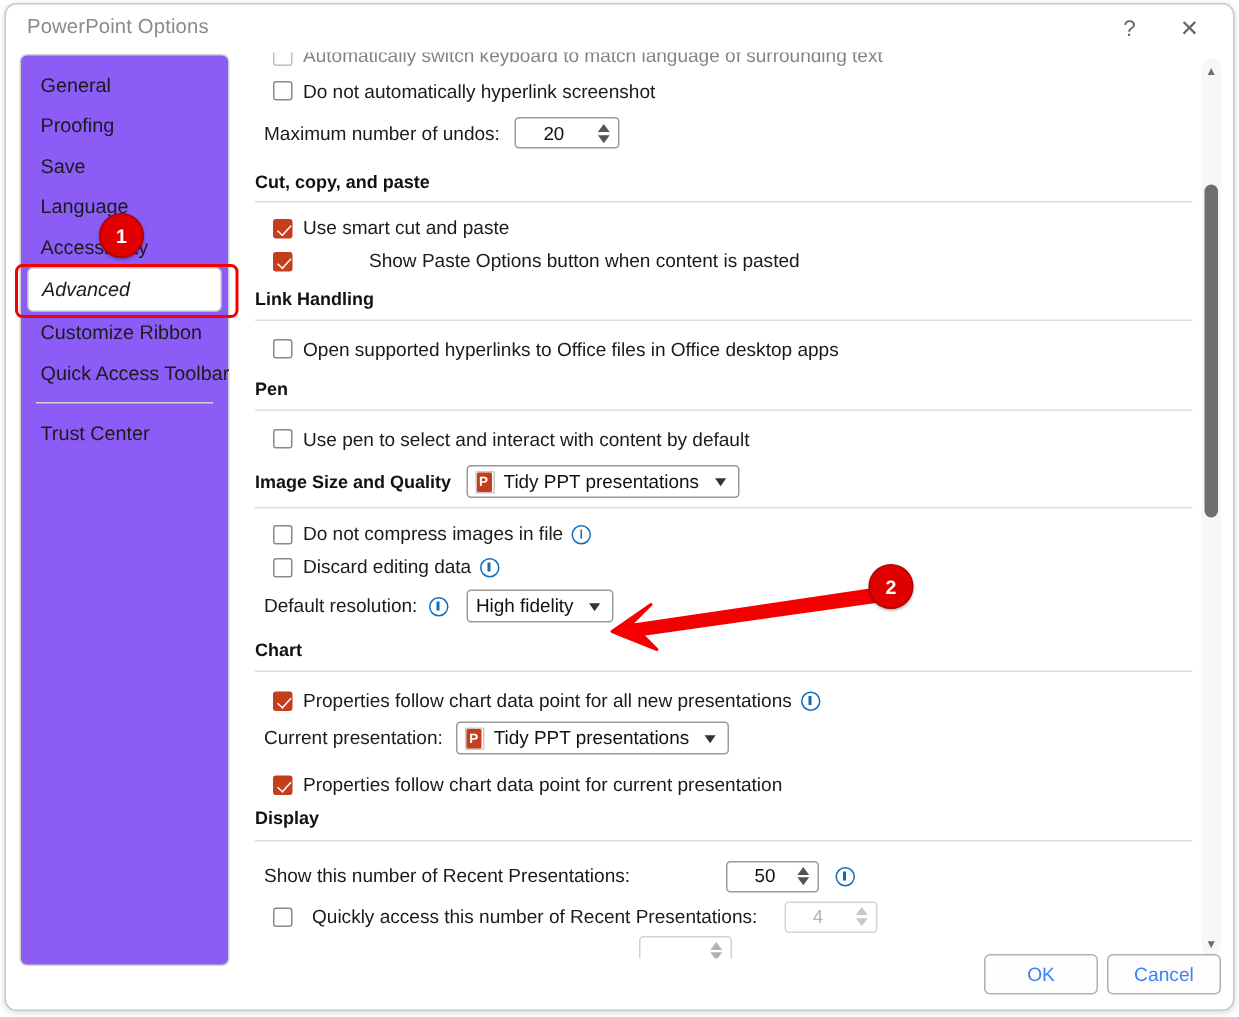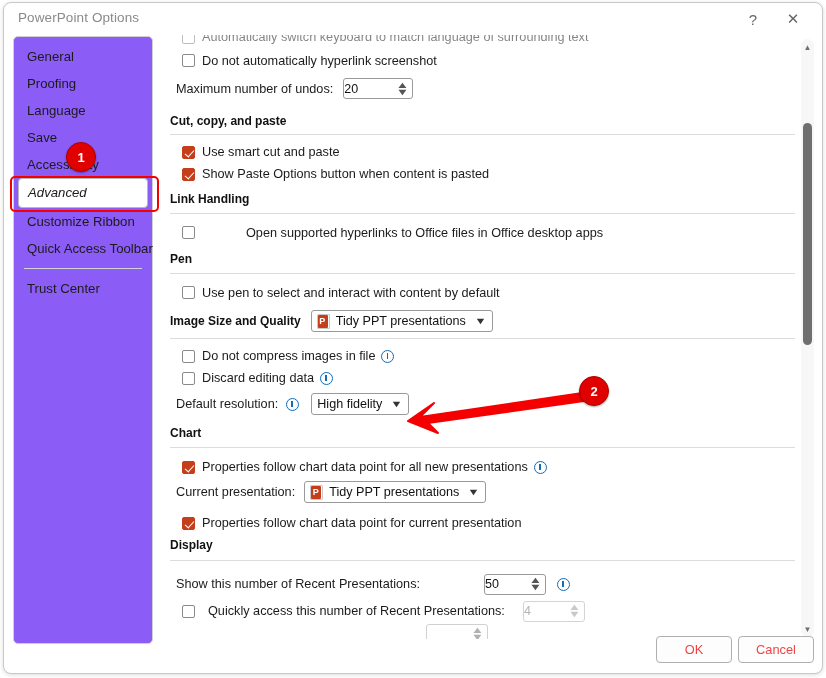--- a/index.html
+++ b/index.html
@@ -128,21 +128,21 @@
     content: "";
     position: absolute; left: 4.2px; top: 2px;
     width: 1.6px; height: 6.5px; background: #0f6cbd;
   }
 
   
   .spin {
     display: inline-flex; align-items: center;
     height: 21px; min-width: 66px;
     border: 1px solid #9a9a9a; border-radius: 3px;
-    background: #fff; padding-left: 0;
+    background: #fff; padding-left: 18px;
     font-size: 12.5px; color: #111;
     justify-content: space-between;
   }
   .spin.disabled { border-color: #d4d4d4; color: #b4b4b4; background: #fff; }
   .spin .arrows {
     display: flex; flex-direction: column; justify-content: center;
     width: 16px; height: 100%; color: #555; line-height: 0.75;
     font-size: 9px; align-items: center; padding-right: 3px;
   }
   .spin.disabled .arrows { color: #c9c9c9; }
@@ -194,21 +194,21 @@
     position: absolute; left: 2px; top: 84px;
     width: 9px; height: 222px;
     background: #6f6f6f; border-radius: 5px;
   }
 
   
   .footbtn {
     position: absolute; bottom: 10px;
     width: 76px; height: 27px;
     border: 1px solid #b0b0b0; border-radius: 4px;
-    background: #fdfdfd; color: #ef4444; font-size: 12.8px;
+    background: #fdfdfd; color: #3b82f6; font-size: 12.8px;
     display: flex; align-items: center; justify-content: center;
     font-family: "Liberation Sans", sans-serif;
   }
   #ok-button { right: 90px; }
   #cancel-button { right: 8px; }
 
   
   .badge {
     position: absolute;
     width: 30px; height: 30px; border-radius: 50%;
@@ -243,22 +243,22 @@
 
   <div id="titlebar">
     <div id="dialog-title">PowerPoint Options</div>
     <div class="titlebtn" id="help-button">?</div>
     <div class="titlebtn" id="close-button">✕</div>
   </div>
 
   <div id="sidebar">
     <div class="nav-item">General</div>
     <div class="nav-item">Proofing</div>
+    <div class="nav-item">Save</div>
     <div class="nav-item">Language</div>
-    <div class="nav-item">Save</div>
     <div class="nav-item">Accessibility</div>
     <div class="nav-item selected">Advanced</div>
     <div class="nav-item">Customize Ribbon</div>
     <div class="nav-item">Quick Access Toolbar</div>
     <div class="nav-sep"></div>
     <div class="nav-item">Trust Center</div>
   </div>
 
   <div id="content">
     <div id="content-inner">
@@ -286,31 +286,31 @@
 
       <div class="section-row" style="height:26px; margin-top:4px;">
         <span class="section-head">Cut, copy, and paste</span>
       </div>
       <div class="rule" style="margin:0 6px 6px 6px;"></div>
 
       <div class="row" style="height:22px; padding-left:18px;">
         <span class="cb checked"></span>
         <span class="txt">Use smart cut and paste</span>
       </div>
-      <div class="row" style="height:22px; padding-left:18px;">
+      <div class="row" style="height:22px; padding-left:18px;gap:44px;">
         <span class="cb checked"></span>
         <span class="txt">Show Paste Options button when content is pasted</span>
       </div>
 
       <div class="section-row" style="height:28px;">
         <span class="section-head">Link Handling</span>
       </div>
       <div class="rule" style="margin:0 6px 7px 6px;"></div>
 
-      <div class="row" style="height:23px; padding-left:18px;gap:44px;">
+      <div class="row" style="height:23px; padding-left:18px;">
         <span class="cb"></span>
         <span class="txt">Open supported hyperlinks to Office files in Office desktop apps</span>
       </div>
 
       <div class="section-row" style="height:29px;">
         <span class="section-head">Pen</span>
       </div>
       <div class="rule" style="margin:0 6px 7px 6px;"></div>
 
       <div class="row" style="height:23px; padding-left:18px;">

